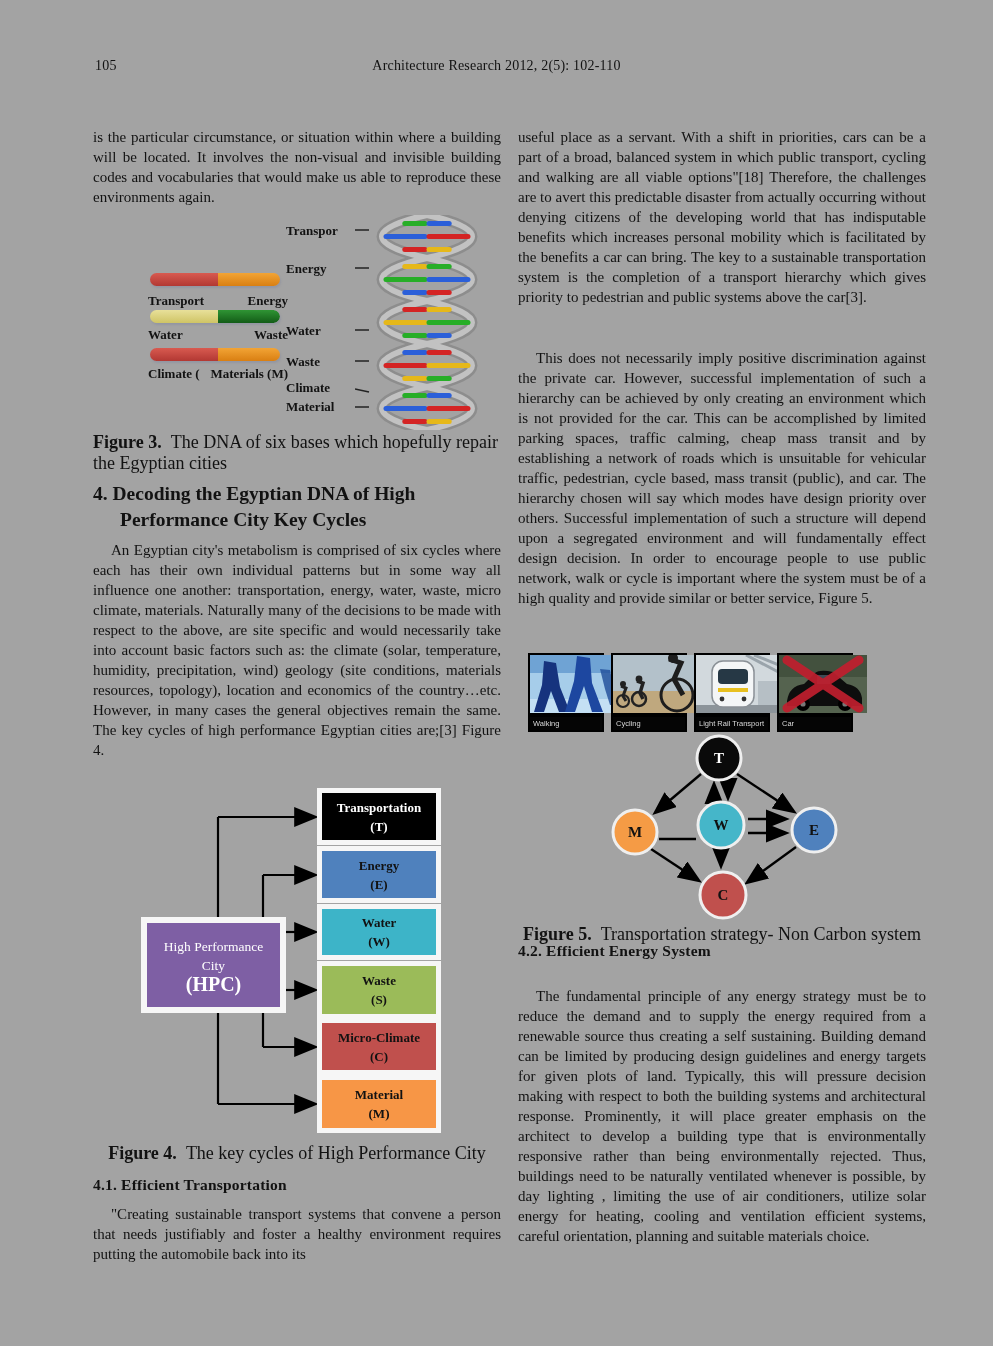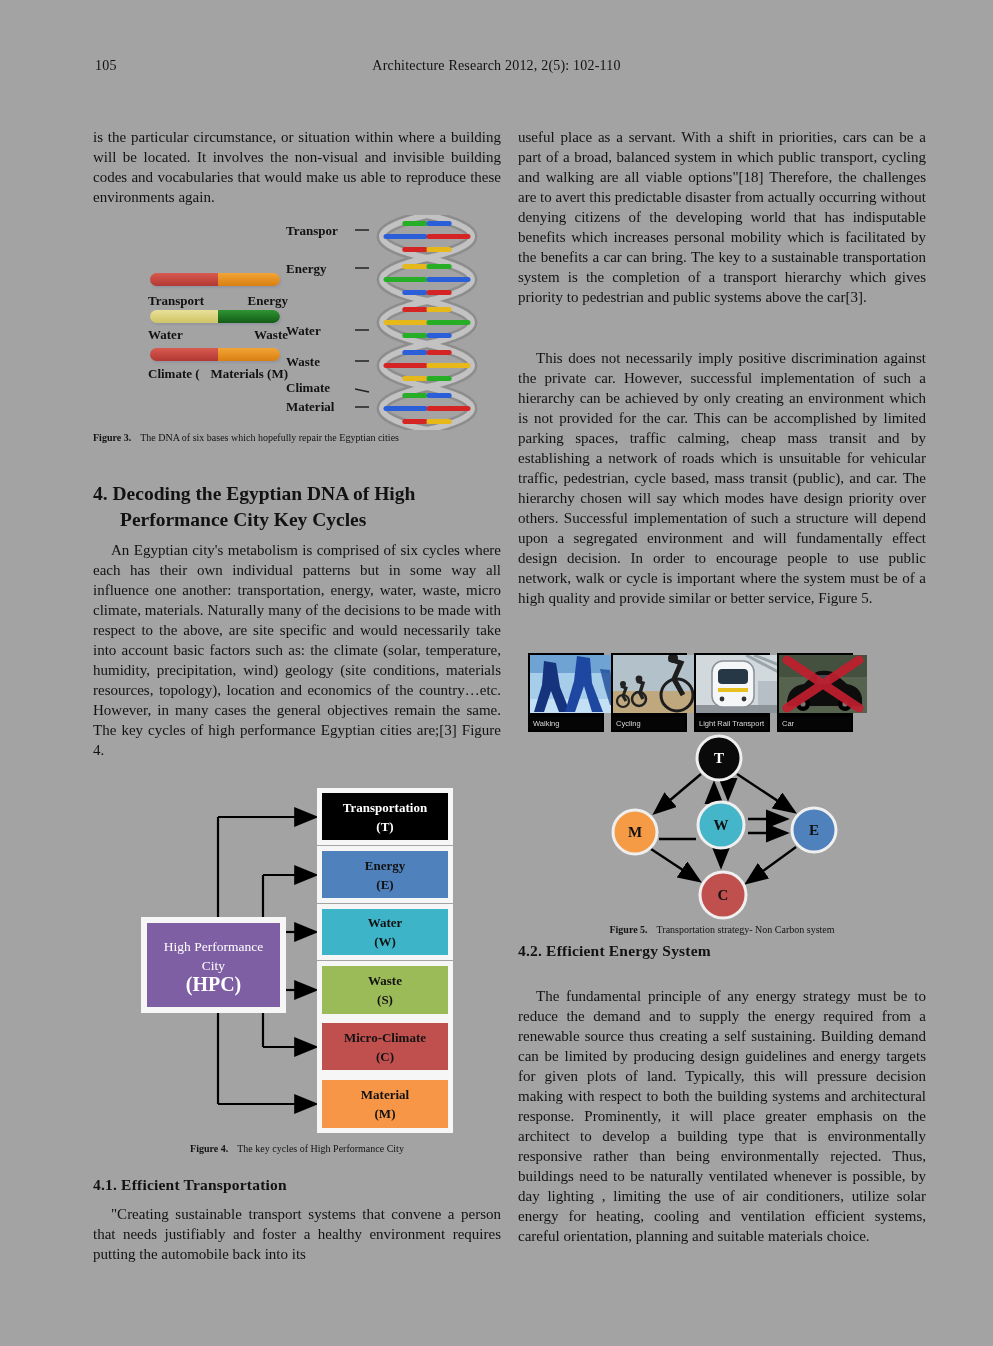--- a/index.html
+++ b/index.html
@@ -6,36 +6,36 @@
   html,body{width:993px;height:1346px;background:#ffffff}
   body{font-family:"Liberation Serif","DejaVu Serif",serif;color:#121212;position:relative}
   .page{position:absolute;left:0;top:0;width:993px;height:1346px;background:#a3a3a3;overflow:hidden}
   .abs{position:absolute}
   .hdr{font-size:14px;letter-spacing:.2px}
   .col{width:408px}
   p.body{font-size:15px;line-height:20px;text-align:justify}
   p.indent{text-indent:18px}
   h2.sec{font-size:19.5px;line-height:26px;font-weight:bold;padding-left:27px;text-indent:-27px}
   h3.sub{font-size:15.5px;font-weight:bold;letter-spacing:.2px}
-  .caption{font-size:10px}
+  .caption{font-size:18px}
   .caption b{margin-right:9px}
   .cap-center{text-align:center}
   
   .f3{width:408px;height:215px}
   .f3bar{position:absolute;width:130px;height:13px;border-radius:7px;overflow:hidden;display:flex;box-shadow:1px 2px 2px rgba(120,130,160,.35)}
   .f3bar .h{height:100%}
   .h-red{background:linear-gradient(#d85a50,#b23833)}
   .h-org{background:linear-gradient(#f2a435,#d97f12)}
   .h-khk{background:linear-gradient(#e8e09a,#cfc465)}
   .h-grn{background:linear-gradient(#2f9434,#135c17);border-radius:0 7px 7px 0}
   .f3lbl{position:absolute;width:140px;display:flex;justify-content:space-between;font-weight:bold;font-size:13px}
   .f3helixlbl{position:absolute;width:62px;text-align:left;font-weight:bold;font-size:13px}
   
   .f4{width:340px;height:352px}
-  .f4box{position:absolute;left:202px;width:126px;display:flex;flex-direction:column;align-items:center;justify-content:center;font-weight:bold;font-size:13px;line-height:19px;box-shadow:0 0 0 5px #f6f6f6}
+  .f4box{position:absolute;left:202px;width:114px;display:flex;flex-direction:column;align-items:center;justify-content:center;font-weight:bold;font-size:13px;line-height:19px;box-shadow:0 0 0 5px #f6f6f6}
   .c-t{background:#000;color:#fff}.c-e{background:#4f81bd}.c-w{background:#3db4c8}
   .c-s{background:#9bbb59}.c-c{background:#c0504d}.c-m{background:#f79646}
   .hpc{position:absolute;left:27px;top:133px;width:133px;height:84px;background:#7e5fa4;color:#fff;
        display:flex;flex-direction:column;align-items:center;justify-content:center;
        font-size:13.5px;line-height:19px;box-shadow:0 0 0 6px #f6f6f6}
   .hpc .big{font-weight:bold;font-size:20px}
   
   .photos{display:flex;gap:7px}
   .photo{width:76px;border:2px solid #000;background:#000}
   .photo .plbl{height:13px;background:#050505;color:#d8d8d8;font-family:"Liberation Sans",sans-serif;

